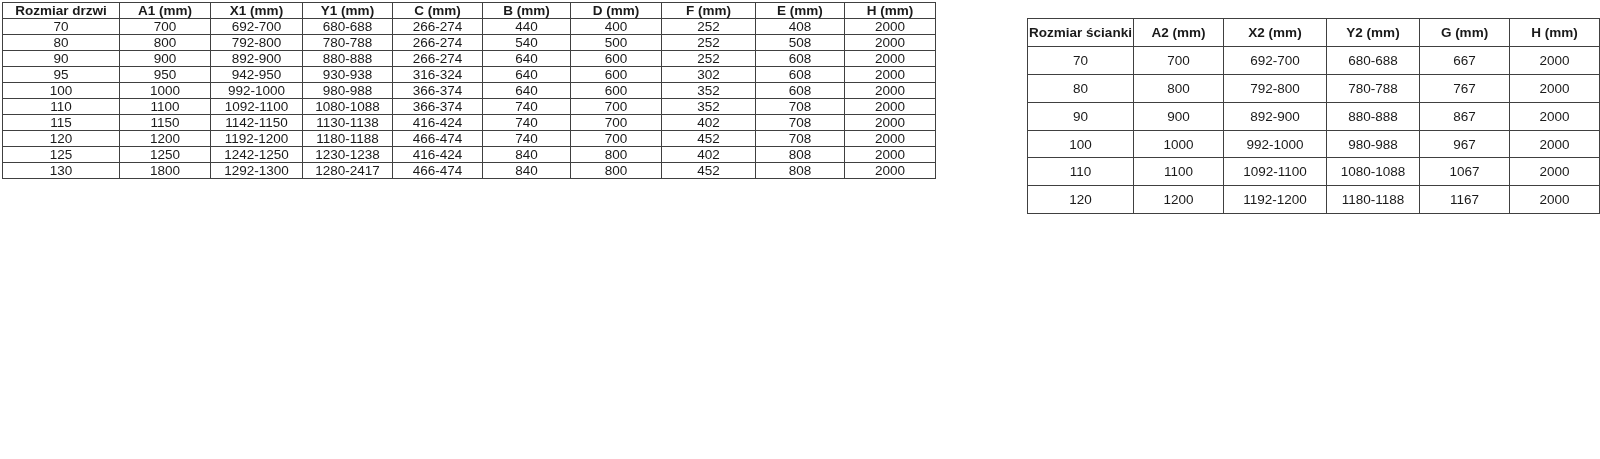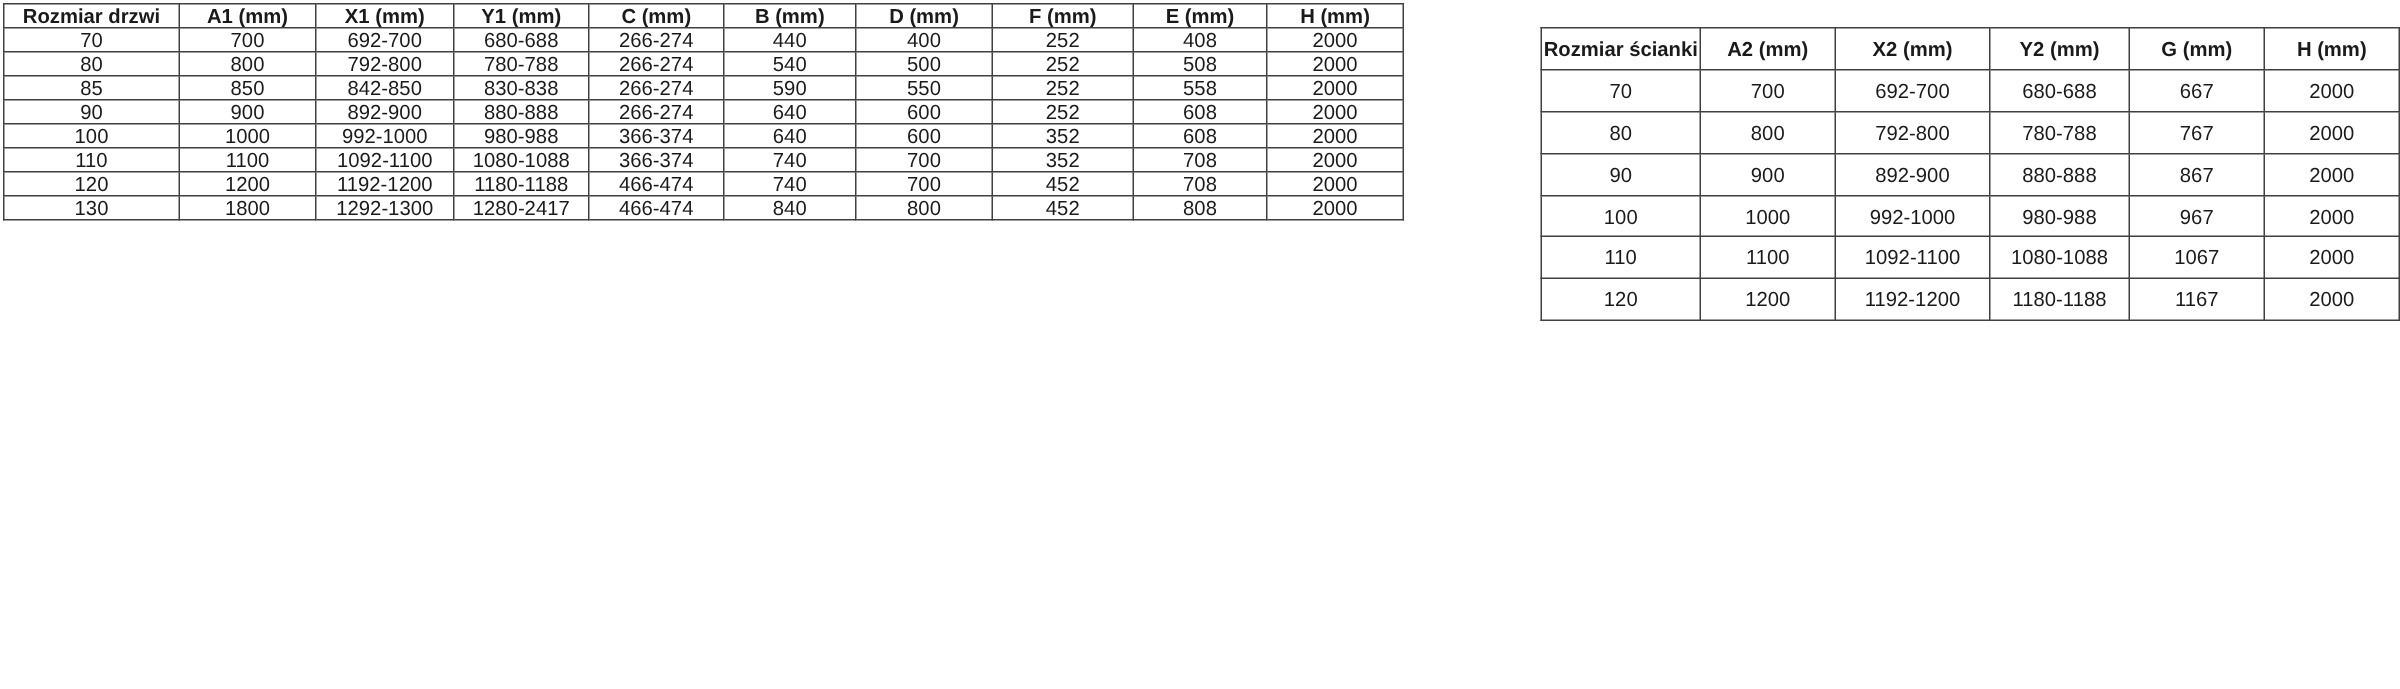--- a/index.html
+++ b/index.html
@@ -83,44 +83,44 @@
         <td>792-800</td>
         <td>780-788</td>
         <td>266-274</td>
         <td>540</td>
         <td>500</td>
         <td>252</td>
         <td>508</td>
         <td>2000</td>
       </tr>
       <tr>
-        <td>85</td>
-        <td>850</td>
-        <td>842-850</td>
-        <td>830-838</td>
-        <td>266-274</td>
-        <td>590</td>
-        <td>550</td>
-        <td>252</td>
-        <td>558</td>
-        <td>2000</td>
-      </tr>
-      <tr>
         <td>90</td>
         <td>900</td>
         <td>892-900</td>
         <td>880-888</td>
         <td>266-274</td>
         <td>640</td>
         <td>600</td>
         <td>252</td>
         <td>608</td>
         <td>2000</td>
       </tr>
       <tr>
+        <td>95</td>
+        <td>950</td>
+        <td>942-950</td>
+        <td>930-938</td>
+        <td>316-324</td>
+        <td>640</td>
+        <td>600</td>
+        <td>302</td>
+        <td>608</td>
+        <td>2000</td>
+      </tr>
+      <tr>
         <td>100</td>
         <td>1000</td>
         <td>992-1000</td>
         <td>980-988</td>
         <td>366-374</td>
         <td>640</td>
         <td>600</td>
         <td>352</td>
         <td>608</td>
         <td>2000</td>
@@ -131,32 +131,56 @@
         <td>1092-1100</td>
         <td>1080-1088</td>
         <td>366-374</td>
         <td>740</td>
         <td>700</td>
         <td>352</td>
         <td>708</td>
         <td>2000</td>
       </tr>
       <tr>
+        <td>115</td>
+        <td>1150</td>
+        <td>1142-1150</td>
+        <td>1130-1138</td>
+        <td>416-424</td>
+        <td>740</td>
+        <td>700</td>
+        <td>402</td>
+        <td>708</td>
+        <td>2000</td>
+      </tr>
+      <tr>
         <td>120</td>
         <td>1200</td>
         <td>1192-1200</td>
         <td>1180-1188</td>
         <td>466-474</td>
         <td>740</td>
         <td>700</td>
         <td>452</td>
         <td>708</td>
         <td>2000</td>
       </tr>
       <tr>
+        <td>125</td>
+        <td>1250</td>
+        <td>1242-1250</td>
+        <td>1230-1238</td>
+        <td>416-424</td>
+        <td>840</td>
+        <td>800</td>
+        <td>402</td>
+        <td>808</td>
+        <td>2000</td>
+      </tr>
+      <tr>
         <td>130</td>
         <td>1800</td>
         <td>1292-1300</td>
         <td>1280-2417</td>
         <td>466-474</td>
         <td>840</td>
         <td>800</td>
         <td>452</td>
         <td>808</td>
         <td>2000</td>

